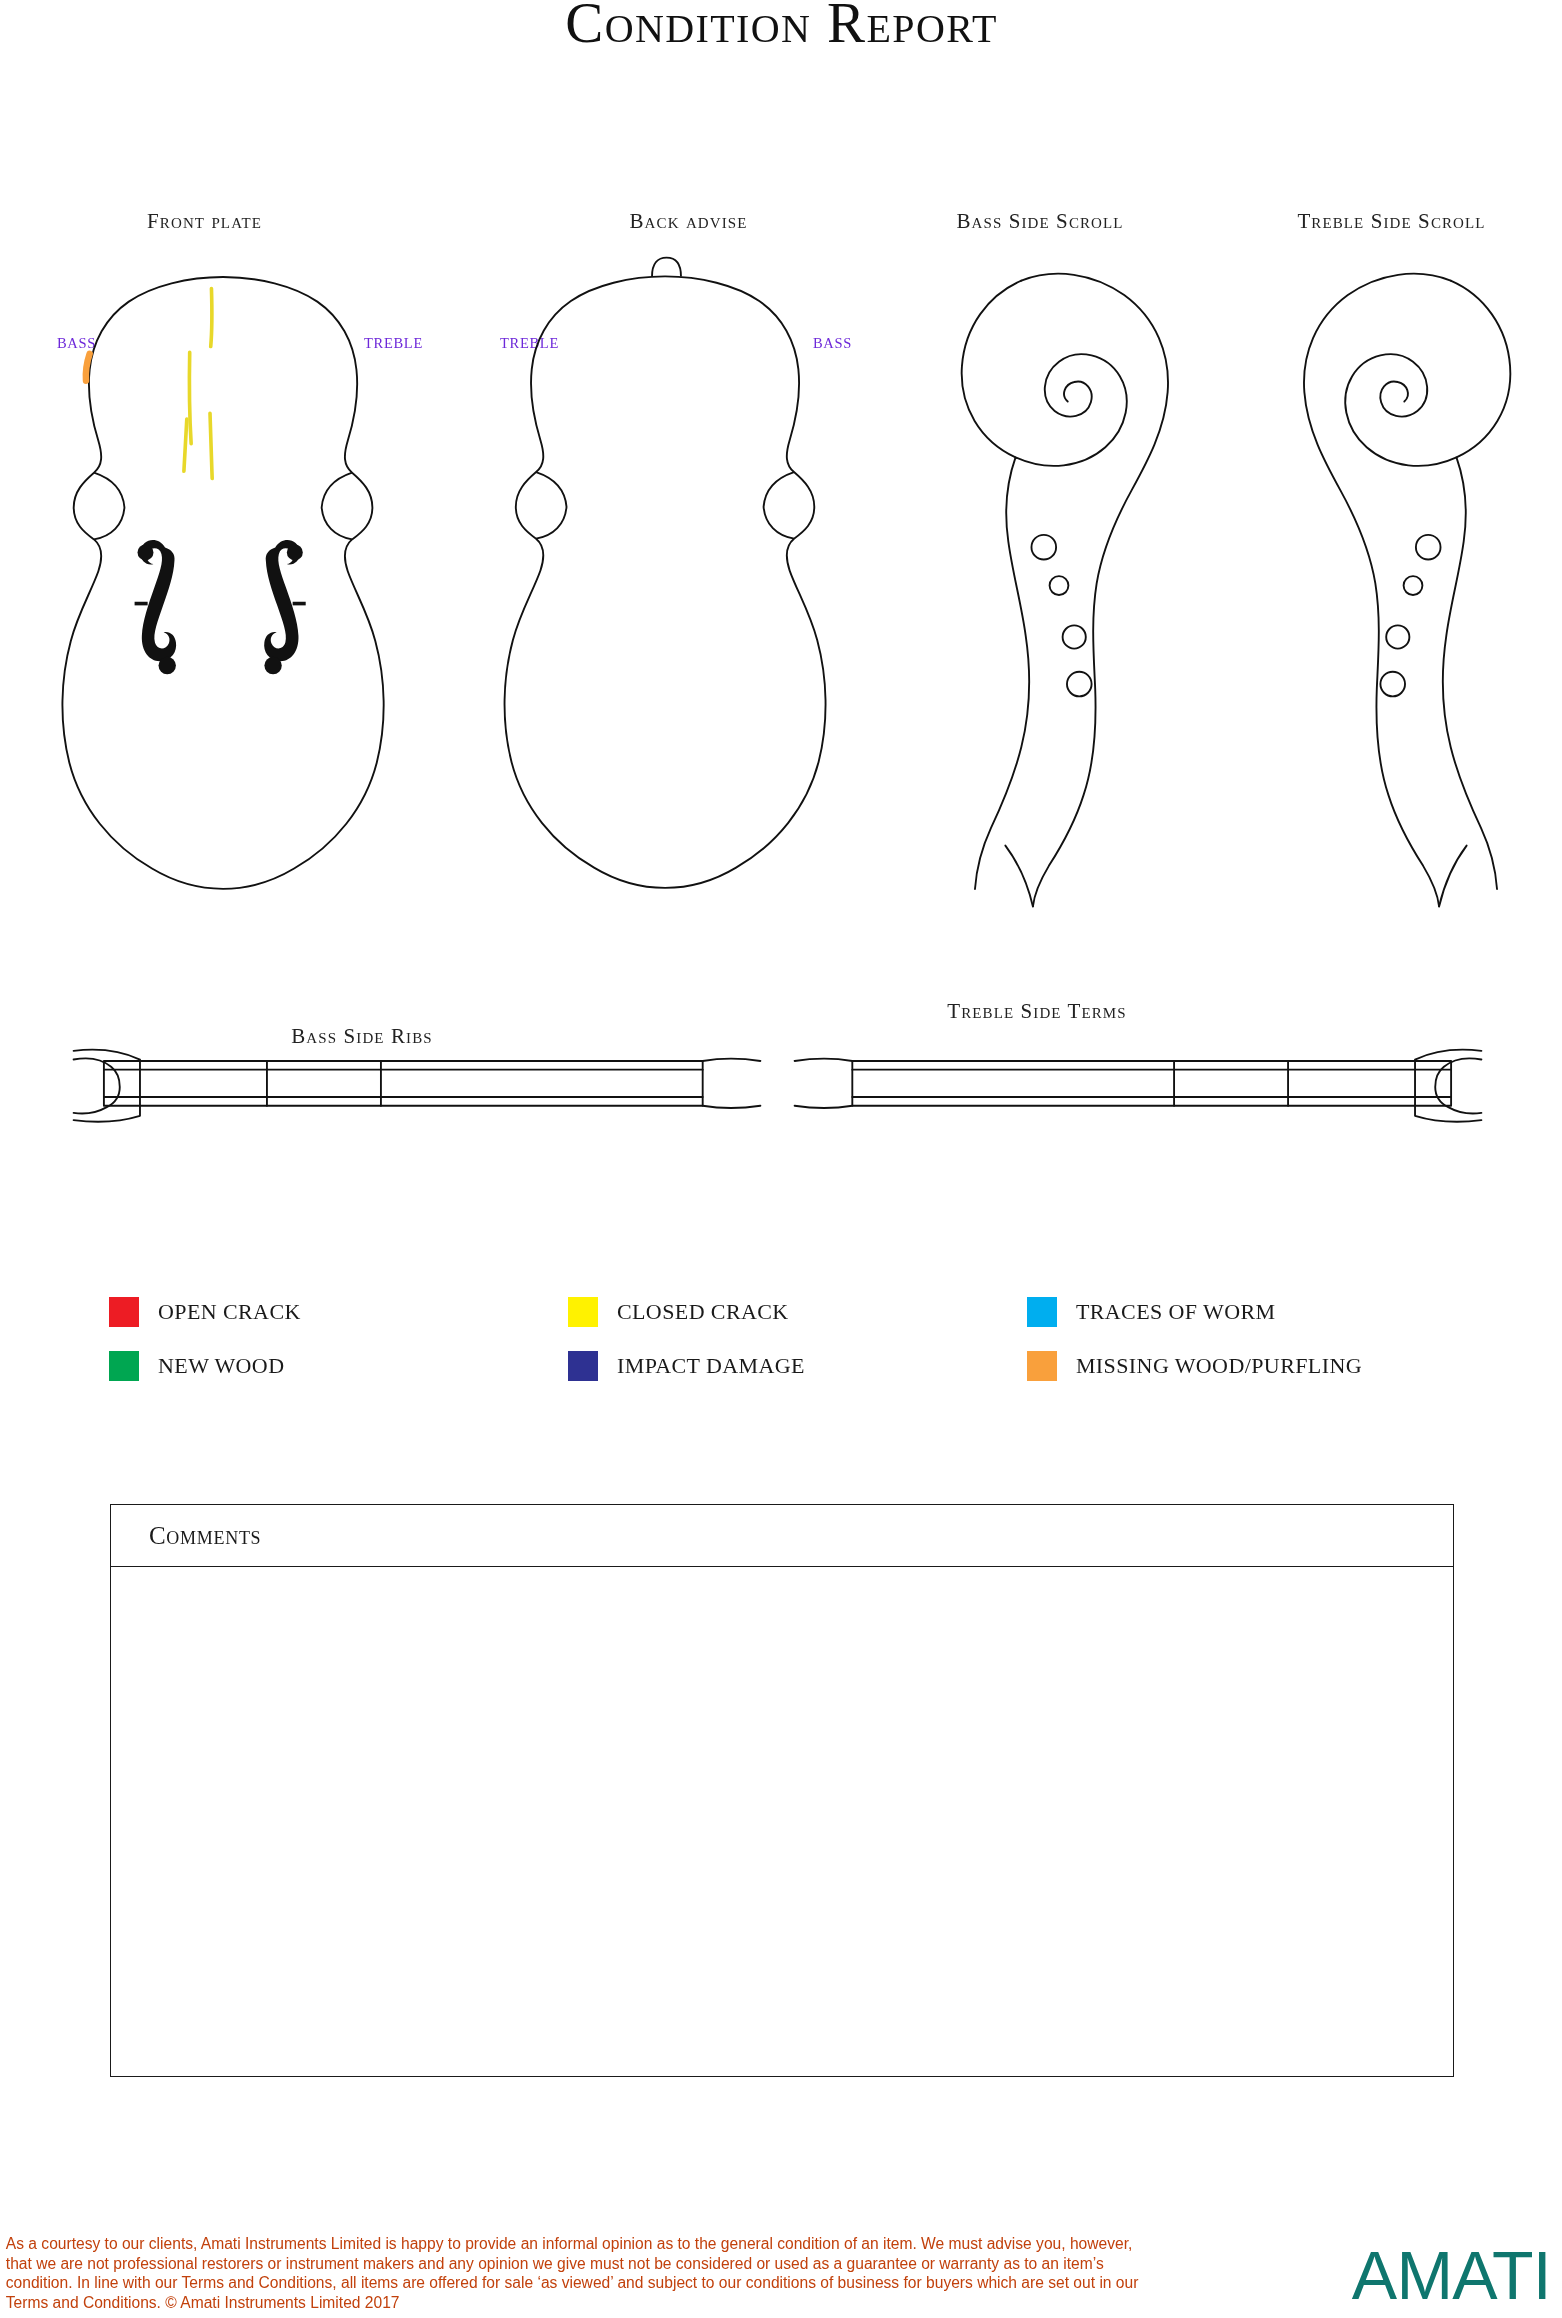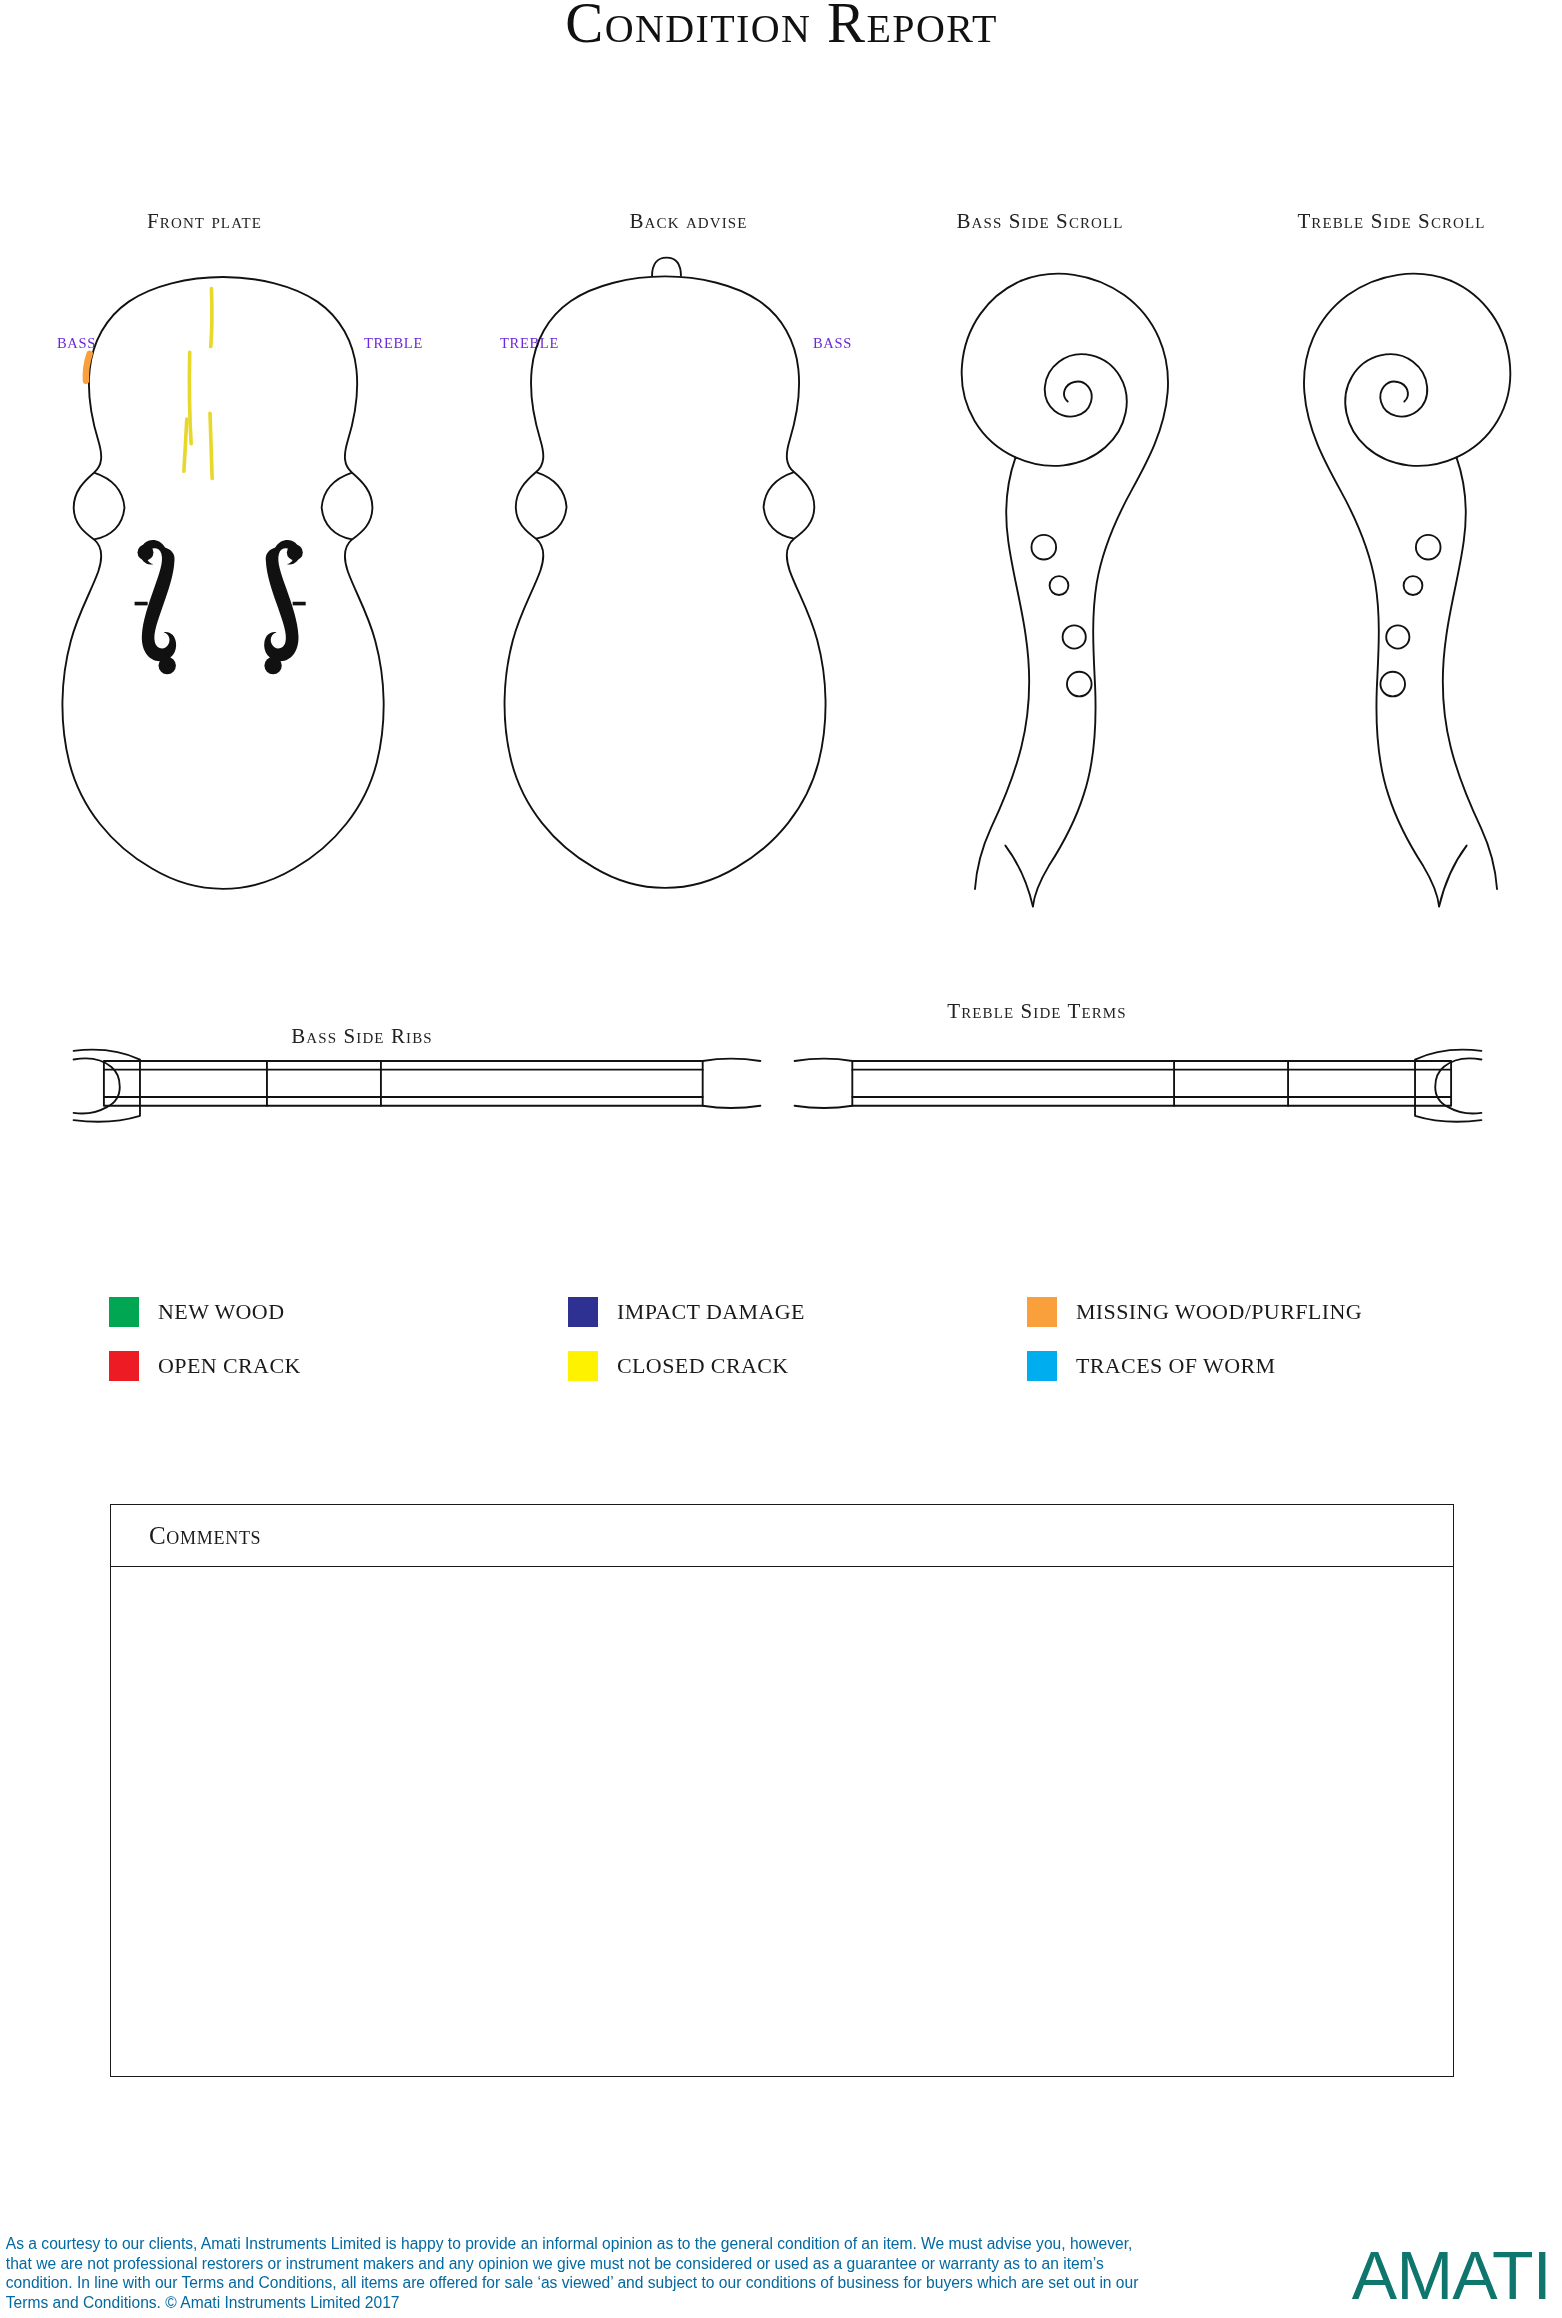--- a/index.html
+++ b/index.html
@@ -126,21 +126,21 @@
 
   
   .footer-text {
     position: absolute;
     left: 5.8px;
     top: 2234px;
     width: 1138px;
     font-family: "Liberation Sans", sans-serif;
     font-size: 15.6px;
     line-height: 19.6px;
-    color: #0369a1;
+    color: #c2410c;
   }
   .brand {
     position: absolute;
     right: 12px;
     top: 2236px;
     font-family: "Liberation Sans", sans-serif;
     font-size: 68px;
     letter-spacing: -0.7px;
     color: #0f766e;
     font-weight: 400;
@@ -392,44 +392,44 @@
       <line x1="430" y1="36" x2="430" y2="98"></line>
       <path d="M876 36 C 900 32, 930 32, 956 36"></path>
       <path d="M876 98 C 900 102, 930 102, 956 98"></path>
     </g>
   </svg>
 </div>
 
 <div class="legend">
   <div class="legend-row">
     <div class="legend-item">
+      <span class="swatch" style="background:#ed1c24;"></span>
+      <span class="legend-label">OPEN CRACK</span>
+    </div>
+    <div class="legend-item">
+      <span class="swatch" style="background:#fff200;"></span>
+      <span class="legend-label">CLOSED CRACK</span>
+    </div>
+    <div class="legend-item">
+      <span class="swatch" style="background:#00aeef;"></span>
+      <span class="legend-label">TRACES OF WORM</span>
+    </div>
+  </div>
+  <div class="legend-row">
+    <div class="legend-item">
       <span class="swatch" style="background:#00a651;"></span>
       <span class="legend-label">NEW WOOD</span>
     </div>
     <div class="legend-item">
       <span class="swatch" style="background:#2e3192;"></span>
       <span class="legend-label">IMPACT DAMAGE</span>
     </div>
     <div class="legend-item">
       <span class="swatch" style="background:#f9a03c;"></span>
       <span class="legend-label">MISSING WOOD/PURFLING</span>
-    </div>
-  </div>
-  <div class="legend-row">
-    <div class="legend-item">
-      <span class="swatch" style="background:#ed1c24;"></span>
-      <span class="legend-label">OPEN CRACK</span>
-    </div>
-    <div class="legend-item">
-      <span class="swatch" style="background:#fff200;"></span>
-      <span class="legend-label">CLOSED CRACK</span>
-    </div>
-    <div class="legend-item">
-      <span class="swatch" style="background:#00aeef;"></span>
-      <span class="legend-label">TRACES OF WORM</span>
     </div>
   </div>
 </div>
 
 <div class="comments-box">
   <div class="comments-header">
     <span class="comments-title">Comments</span>
   </div>
   <textarea class="comments-area" placeholder="" style=""></textarea>
 </div>

